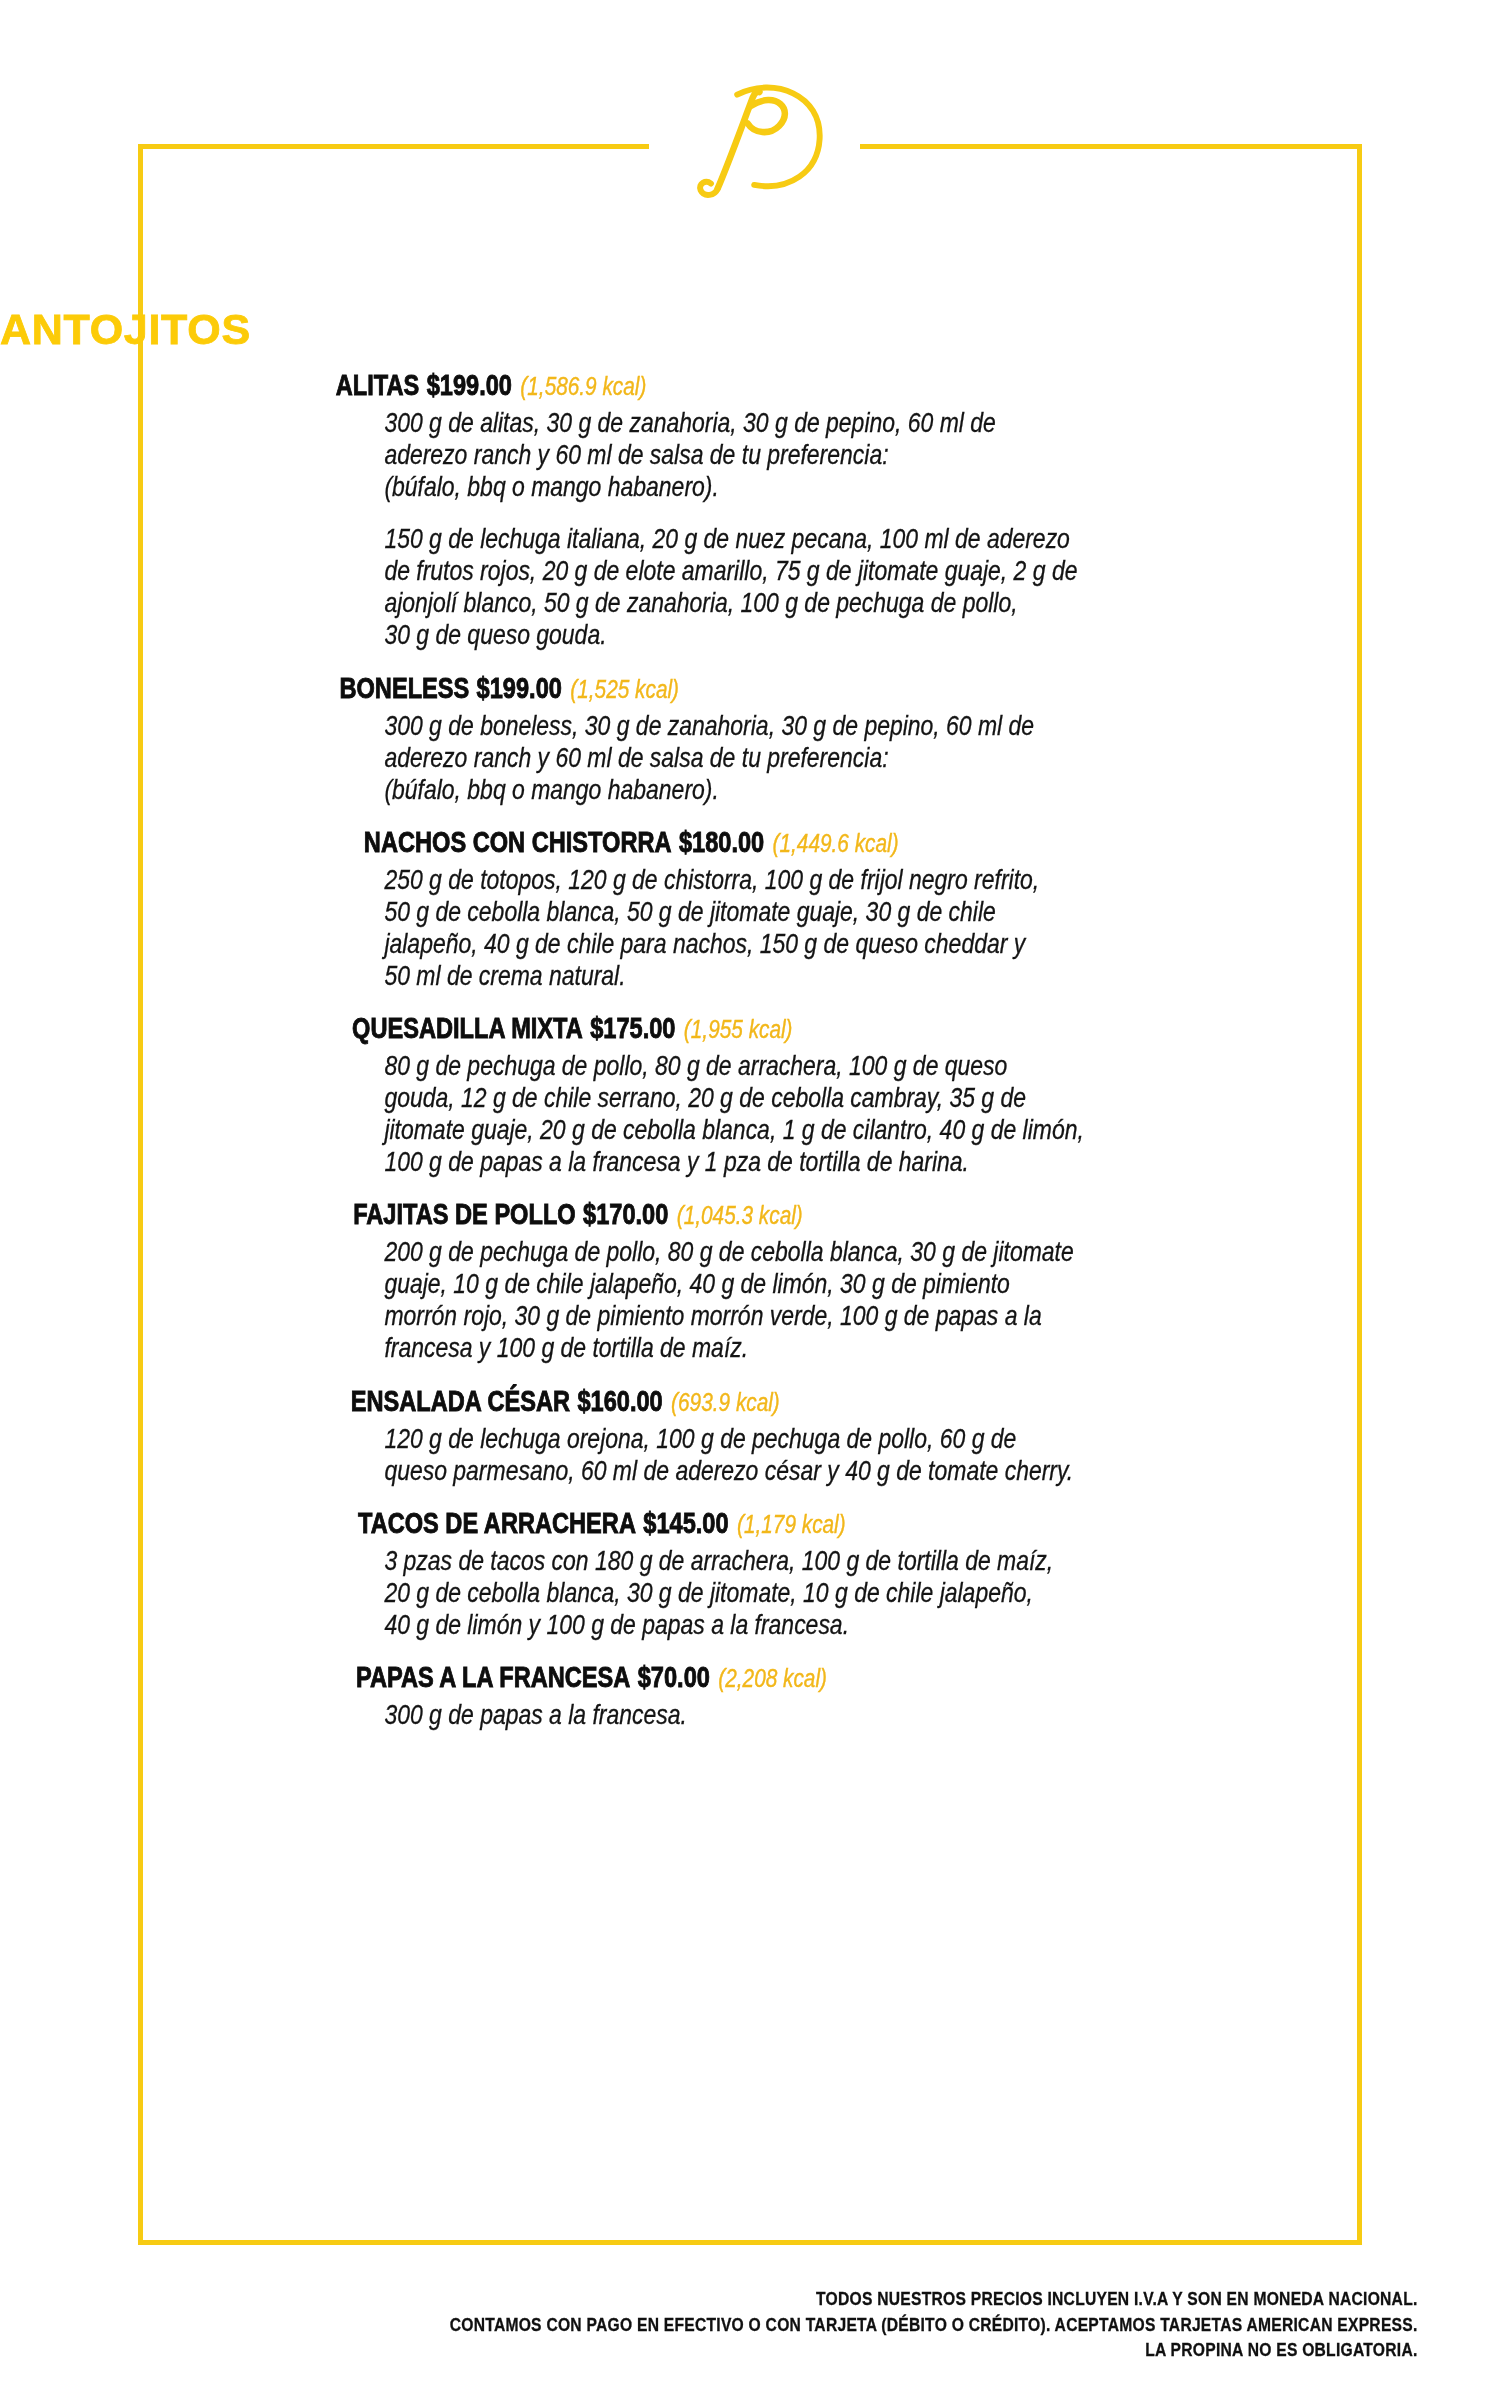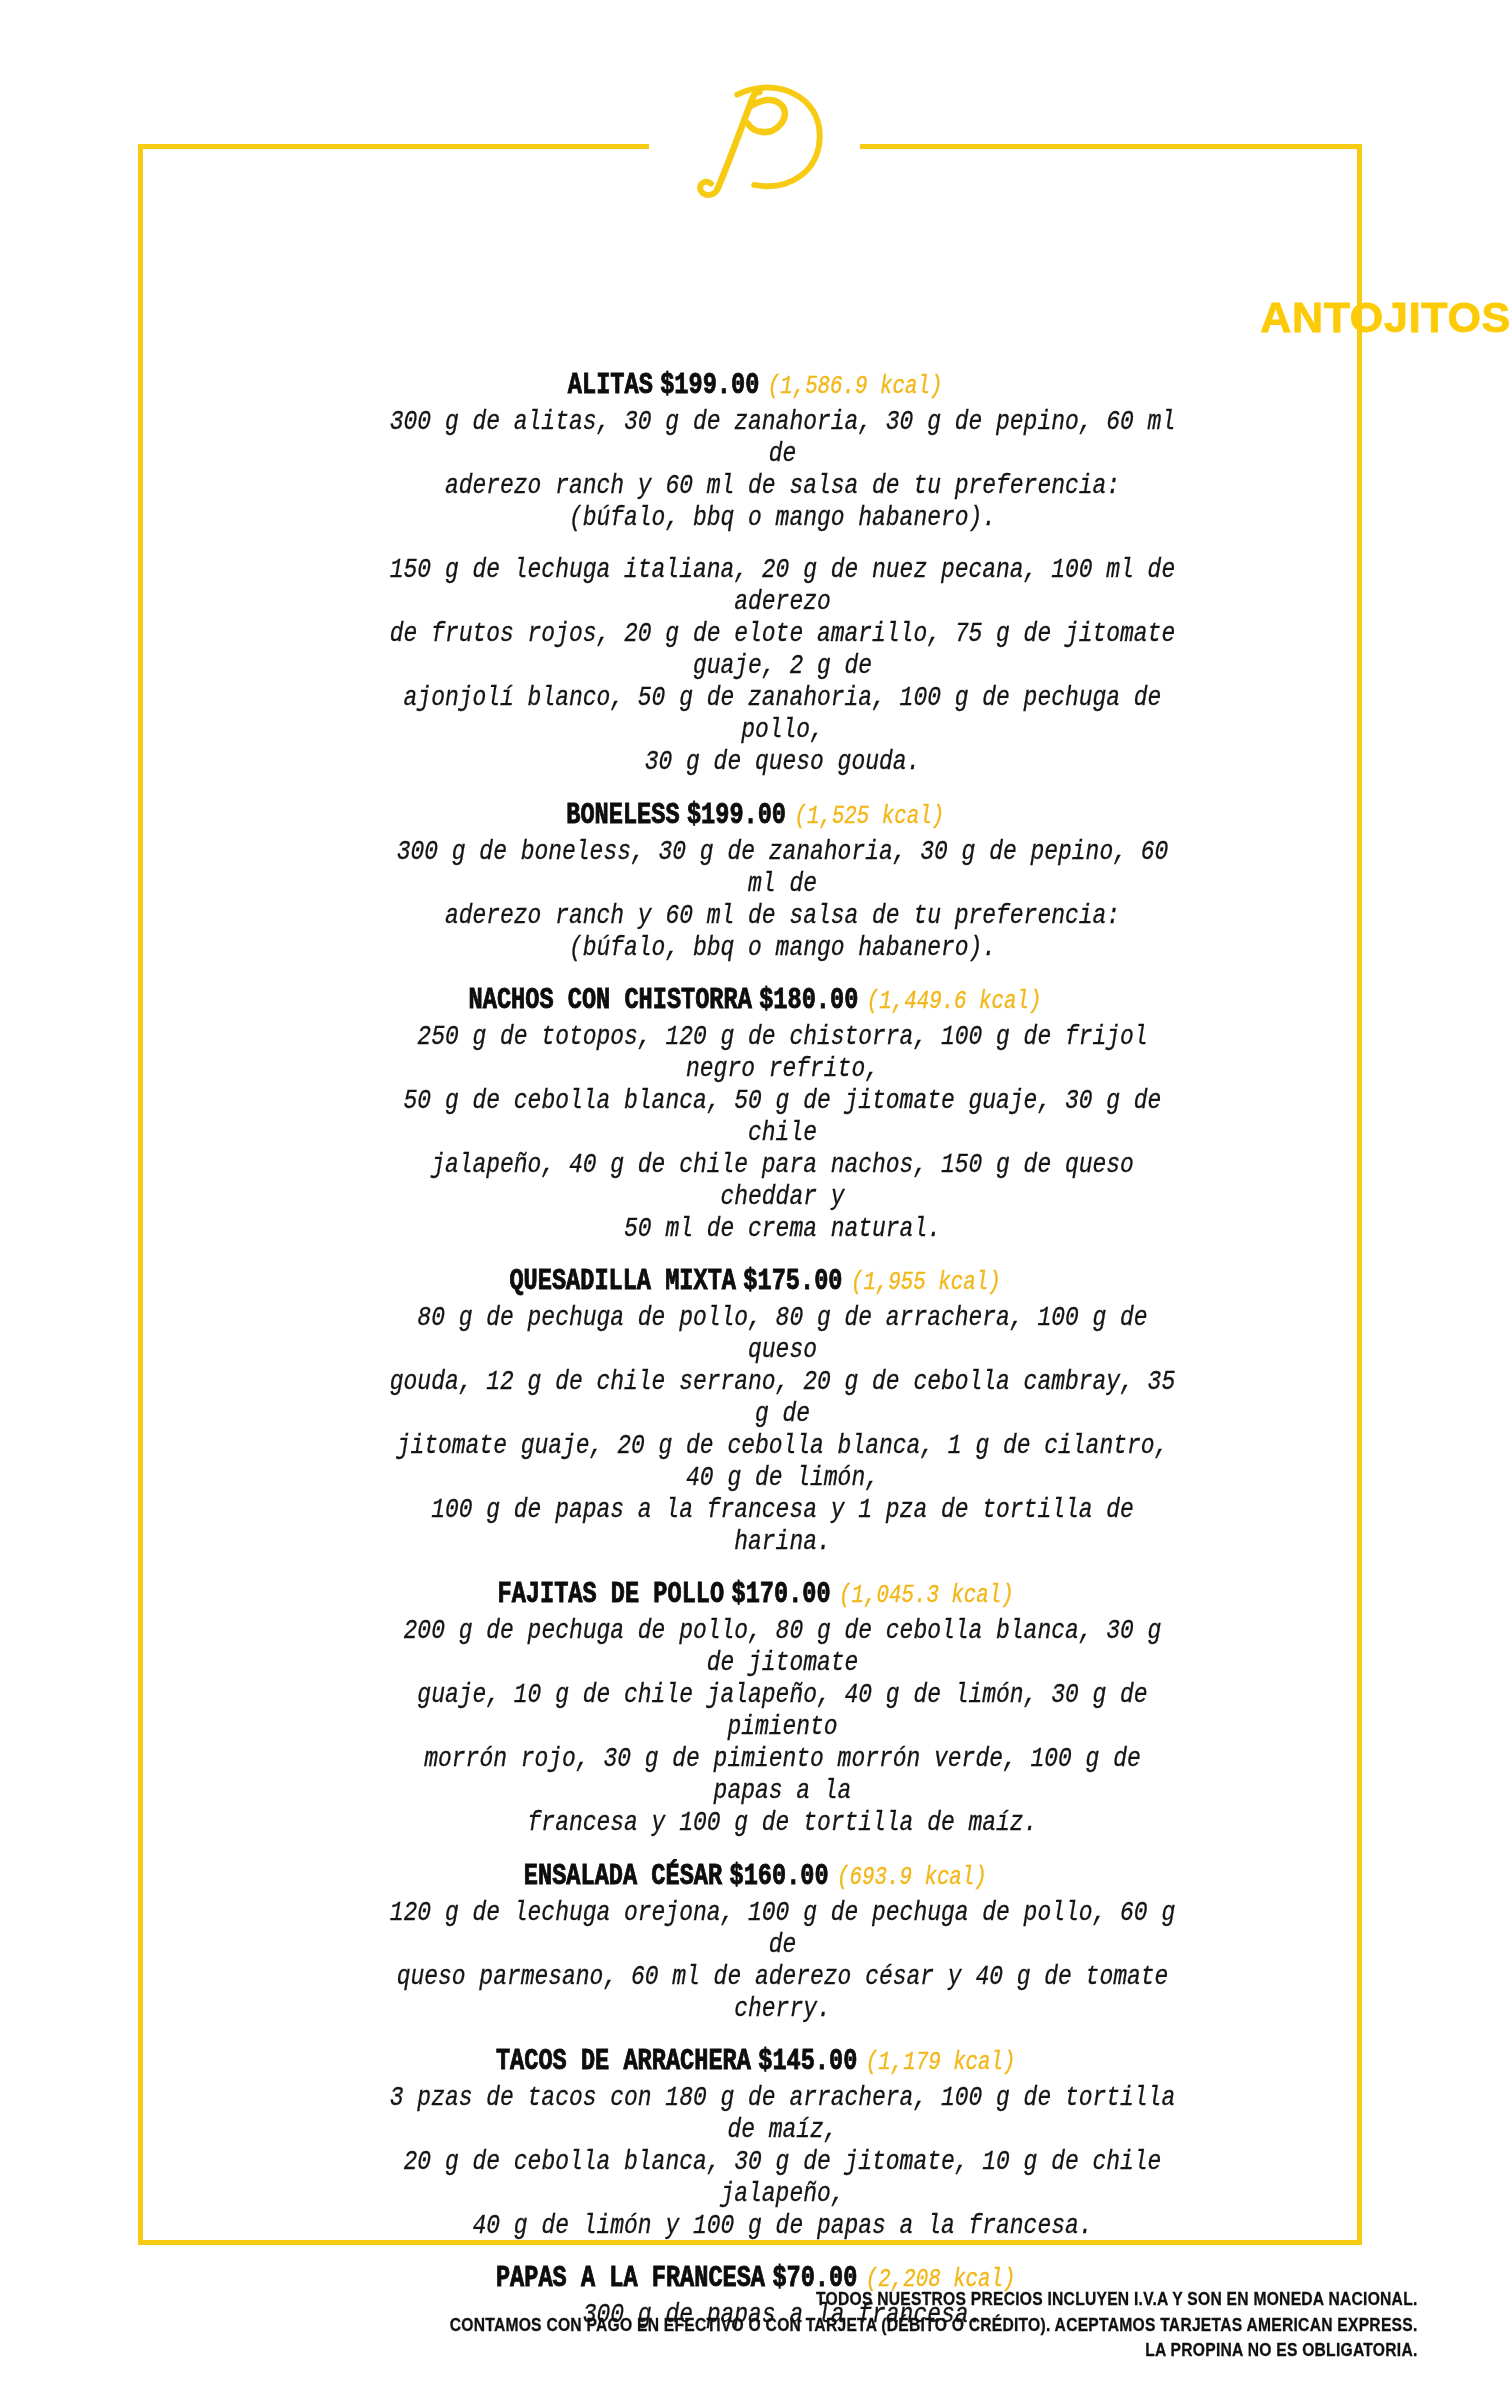--- a/index.html
+++ b/index.html
@@ -26,34 +26,33 @@
   }
   
   .logo{
     position:absolute;
     left:677px; top:84px;
     width:157px; height:118px;
   }
   
   .section-title{
     position:absolute;
-    left:0; top:296px; width:100%;
-    text-align:right;
+    left:0; top:308px; width:100%;
+    text-align:left;
     font-size:43px; line-height:43px;
     font-weight:900;
     color:#FCCB08;
     letter-spacing:0.7px;
     -webkit-text-stroke:0.8px #FCCB08;
   }
   
   .menu{
     position:absolute;
     left:0; top:369px; width:100%;
-    text-align:center;
-    font-family:Liberation Mono, monospace;
+    text-align:left;
   }
   .menu-item{ margin:0 auto 20.3px auto; width:918px; }
   .item-heading{ line-height:32px; white-space:nowrap; }
   .heading-scale{
     display:inline-block;
     transform:scaleX(0.80);
     transform-origin:center center;
     white-space:nowrap;
   }
   .item-name,.item-price{

